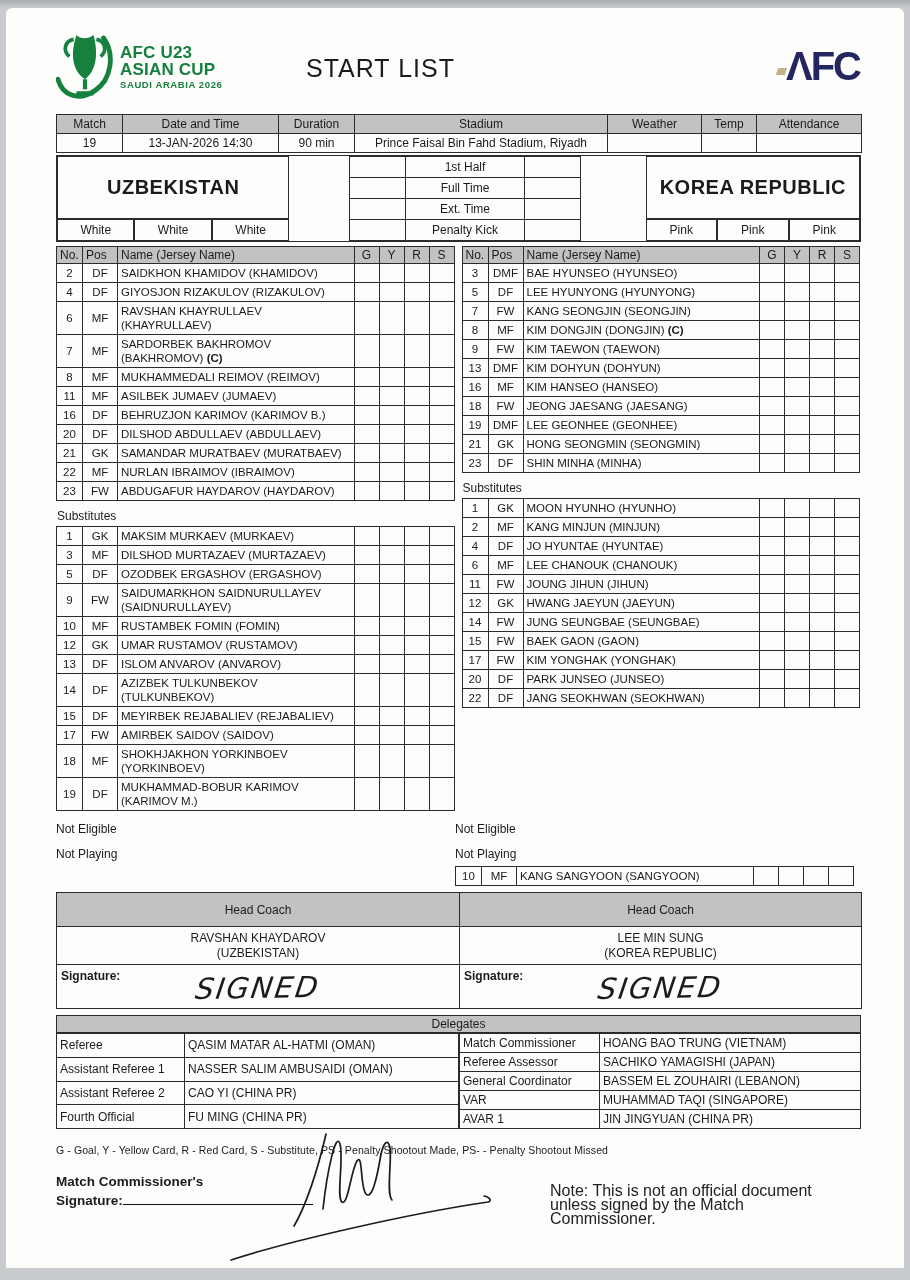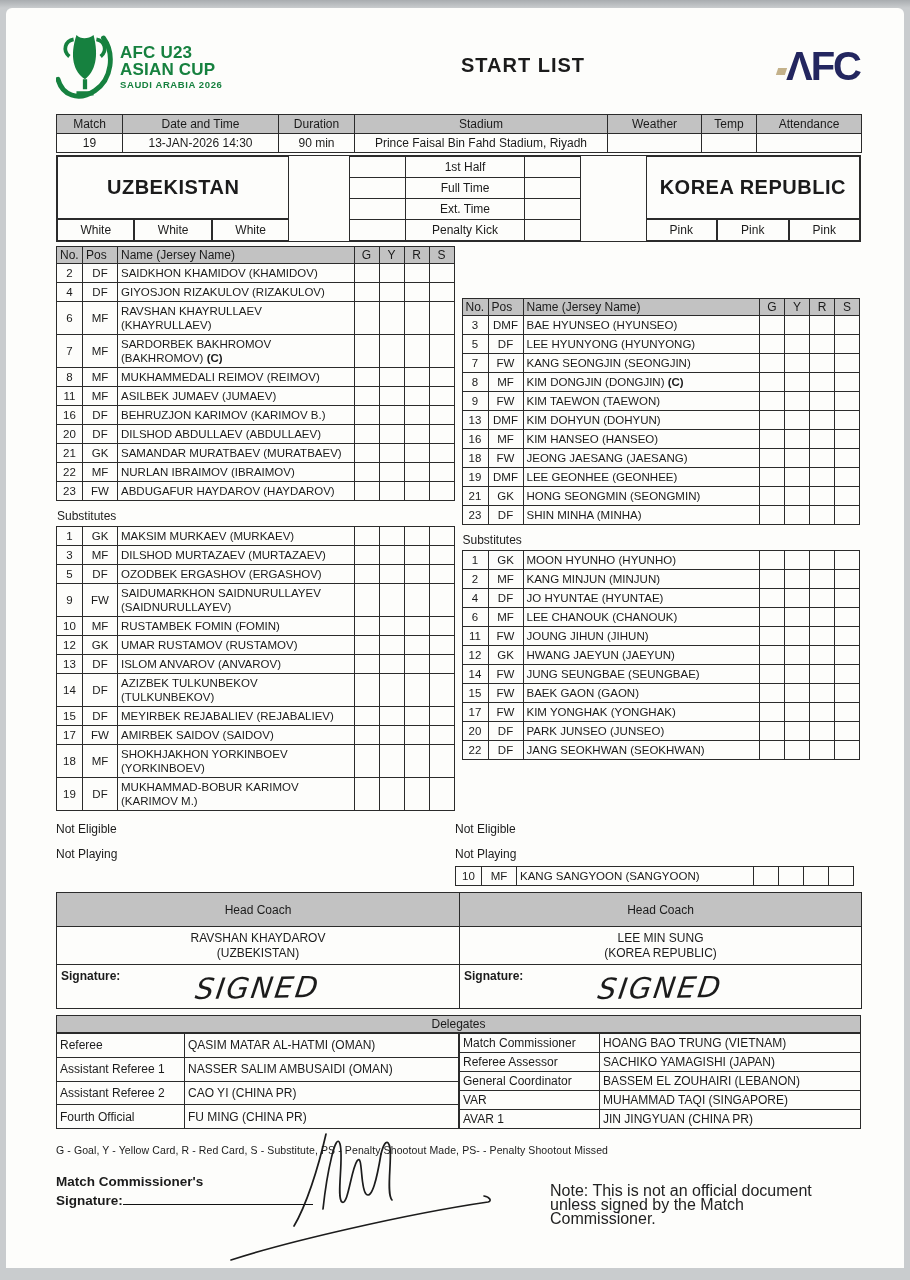--- a/index.html
+++ b/index.html
@@ -6,21 +6,21 @@
   html,body{width:910px}
   body{font-family:"Liberation Sans",sans-serif;background:#c7cacc;color:#1b1b1b}
   .scan{width:910px;height:1280px;background:linear-gradient(#a9adb0,#c9ccce 8px,#c9ccce);position:relative}
   .page{position:absolute;left:6px;right:6px;top:8px;bottom:12px;background:#fdfdfb;padding:20px 44px 0 50px;overflow:hidden;border-radius:6px 6px 0 0}
 
   
   .hd{display:flex;align-items:flex-start;height:84px;margin-bottom:2px}
   .tlogo{display:flex;gap:6px;align-items:center;width:250px}
   .tlogo-txt{color:#16813f;font-weight:bold;line-height:1.02;letter-spacing:.2px}
   .tl1{font-size:17px}.tl2{font-size:17px}.tl3{font-size:9.5px;letter-spacing:.6px;margin-top:2px}
-  .title{flex:1;text-align:center;font-size:20px;font-weight:bold;letter-spacing:1px;padding-top:26px}
+  .title{flex:1;font-size:25px;font-weight:normal;letter-spacing:1px;padding-top:26px}
   .afc{width:120px;text-align:right;padding-top:16px;position:relative}
   .afc-word{font-size:40px;font-weight:800;color:#23265f;letter-spacing:-2px;font-family:Liberation Sans, sans-serif}
   .afc-dot{position:absolute;right:74px;bottom:14px;width:9px;height:7px;background:#c4b28b;transform:skewX(-18deg)}
 
   
   table{border-collapse:collapse;table-layout:fixed}
   .grid td,.grid th{border:1px solid #2b2b2b;font-weight:normal;font-size:12px;padding:1px 3px;overflow:hidden}
   .hdrcell{background:#c2c2c2;text-align:center}
   .cen{text-align:center}
 
@@ -35,21 +35,21 @@
   .kits{display:flex;height:22px}
   .kits span{flex:1;border:1px solid #2b2b2b;display:flex;align-items:center;justify-content:center;font-size:12px}
   .gapcol{width:60px}
   .gapcol.g2{width:65px}
   .scoretbl{width:232px}
   .scoretbl td{height:21px}
   .s-box{width:56px}
   .s-label{text-align:center}
 
   
-  .rosters{display:flex;gap:7px;margin-top:4px;align-items:center}
+  .rosters{display:flex;gap:7px;margin-top:4px;align-items:flex-start}
   .rcol{width:399px;display:flex;flex-direction:column}
   .roster{width:100%}
   .roster th{background:#c2c2c2;text-align:left;height:17px;font-size:12px}
   .roster td{height:19px;line-height:14px;font-size:11.5px;padding:2px 3px}
   .c-no{width:26px;text-align:center}
   .c-pos{width:35px;text-align:center}
   .c-box{width:25px}
   th.c-box{text-align:center}
   .sublbl{font-size:12px;margin:8px 0 3px 1px}
   .statusrow{display:flex;}

